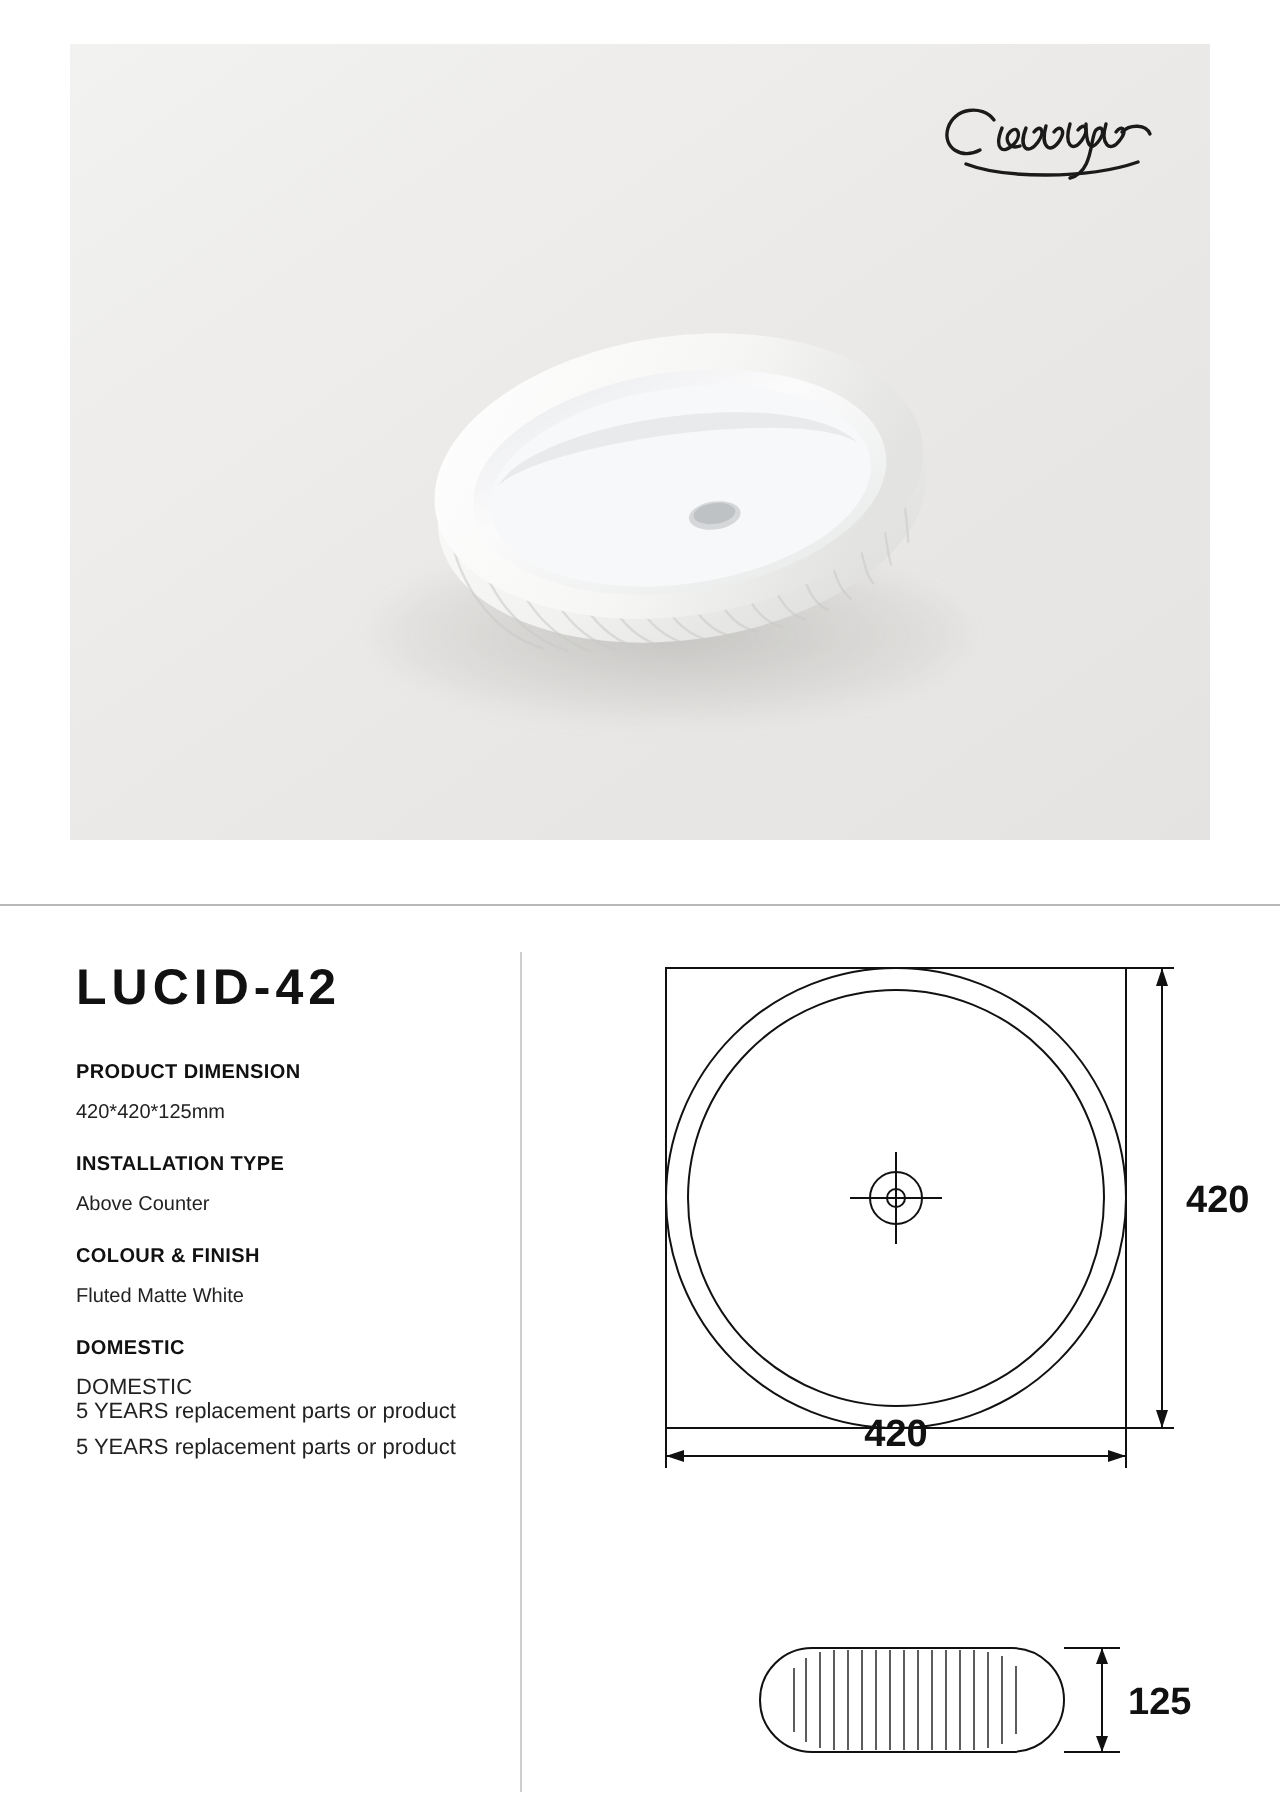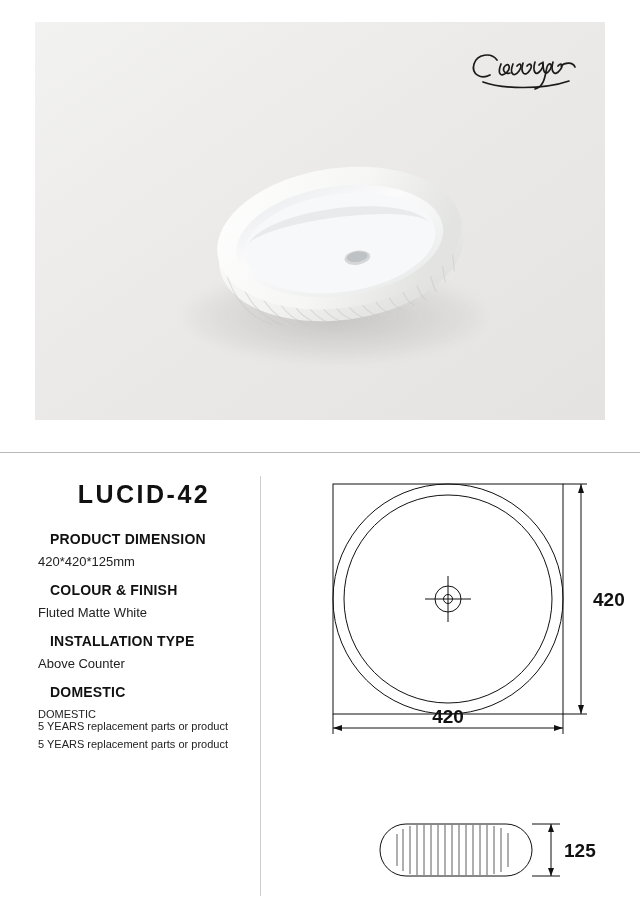--- a/index.html
+++ b/index.html
@@ -77,32 +77,31 @@
     left: 38px;
     top: 480px;
     width: 212px;
   }
   .model {
     font-size: 25px;
     font-weight: bold;
     letter-spacing: 2.5px;
     margin: 0 0 22px 0;
     color: #111;
-    text-align: center;
   }
   .spec-block { margin-bottom: 14px; }
   .spec-head {
-    font-size: 14px;
+    font-size: 10px;
     font-weight: bold;
     letter-spacing: 0.2px;
-    margin: 0 0 9px 12px;
+    margin: 0 0 9px 0;
     color: #111;
   }
   .spec-val {
-    font-size: 13px;
+    font-size: 10px;
     line-height: 12px;
     margin: 0;
     color: #222;
   }
   .warranty-line {
     font-size: 11px;
     line-height: 11.5px;
     margin: 0;
     color: #222;
   }
@@ -214,27 +213,27 @@
 
 <div class="spec">
   <h1 class="model">LUCID-42</h1>
 
   <div class="spec-block">
     <p class="spec-head">PRODUCT DIMENSION</p>
     <p class="spec-val">420*420*125mm</p>
   </div>
 
   <div class="spec-block">
+    <p class="spec-head">INSTALLATION TYPE</p>
+    <p class="spec-val">Above Counter</p>
+  </div>
+
+  <div class="spec-block">
     <p class="spec-head">COLOUR &amp; FINISH</p>
     <p class="spec-val">Fluted Matte White</p>
-  </div>
-
-  <div class="spec-block">
-    <p class="spec-head">INSTALLATION TYPE</p>
-    <p class="spec-val">Above Counter</p>
   </div>
 
 
   <div class="spec-block">
     <p class="spec-head">DOMESTIC</p>
     <div class="warranty-group">
       <p class="warranty-line">DOMESTIC</p>
       <p class="warranty-line">5 YEARS replacement parts or product</p>
     </div>
     <div class="warranty-group">

